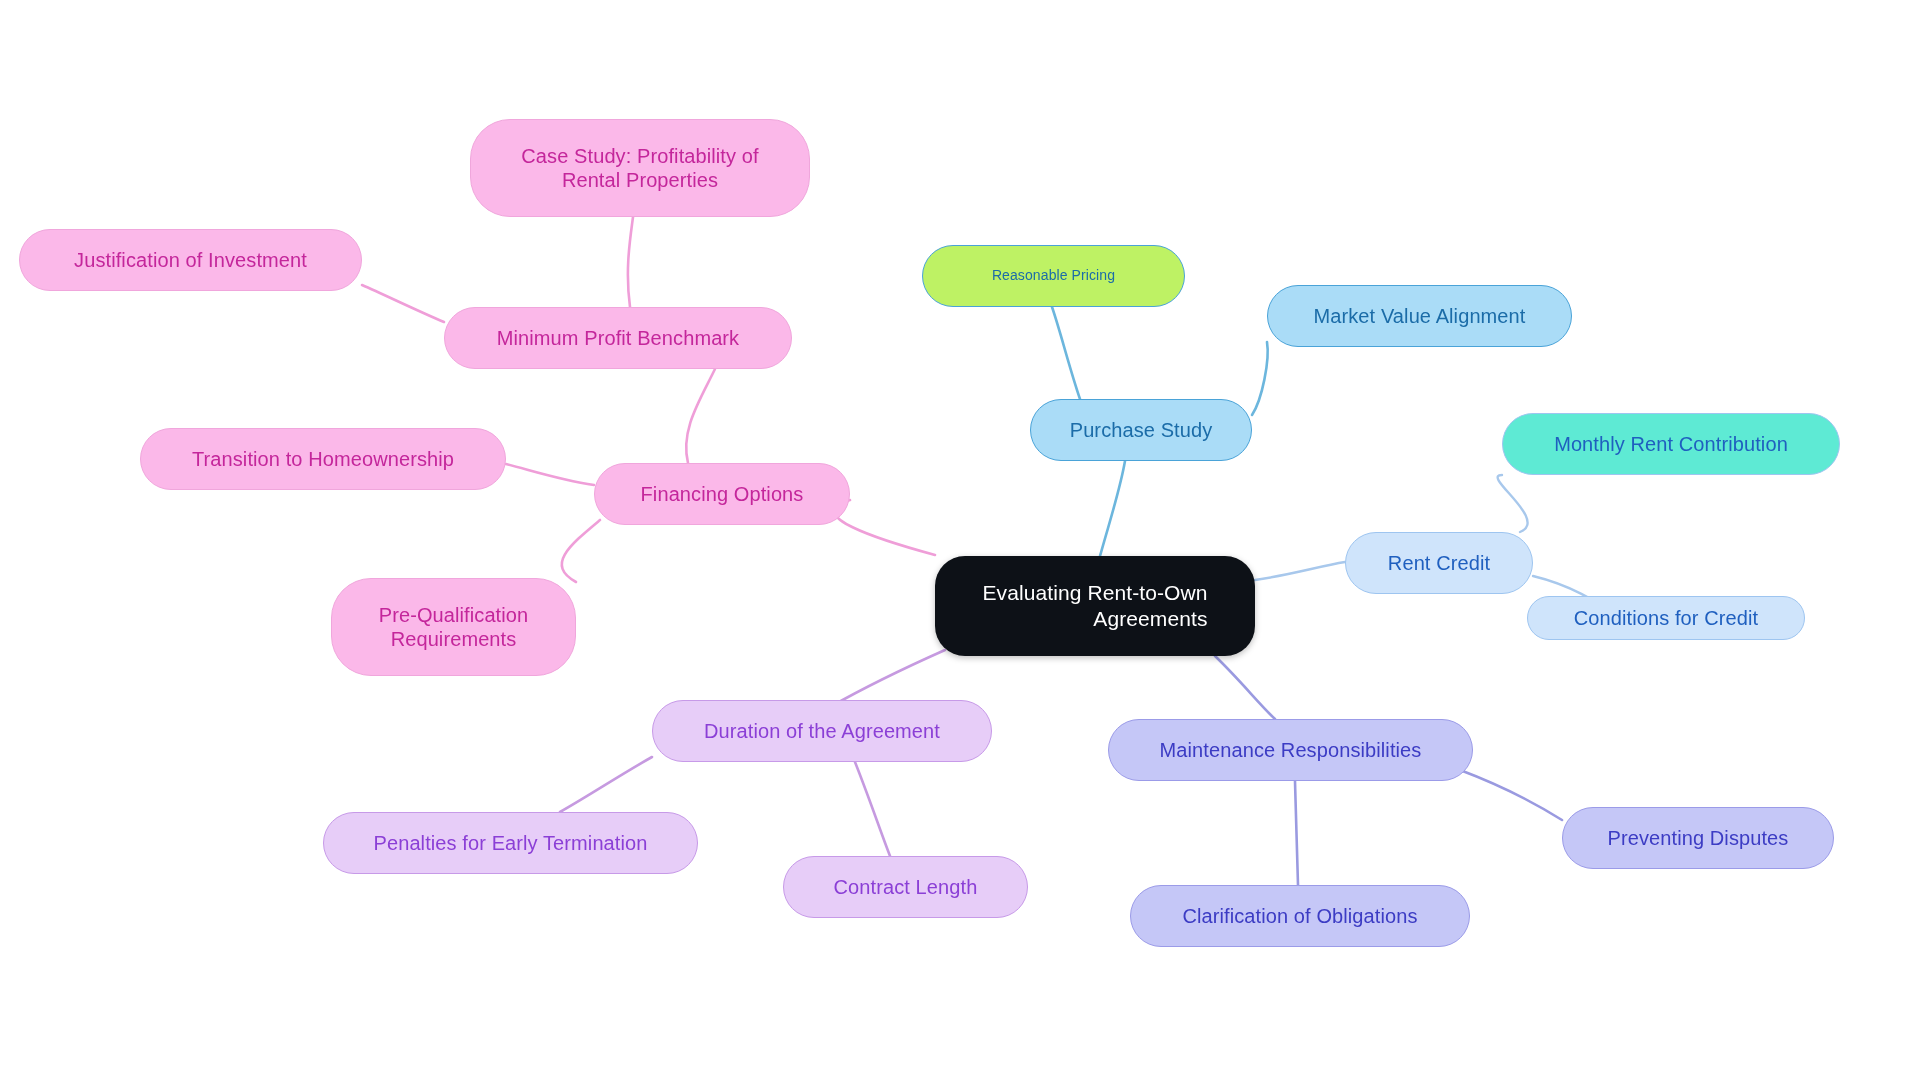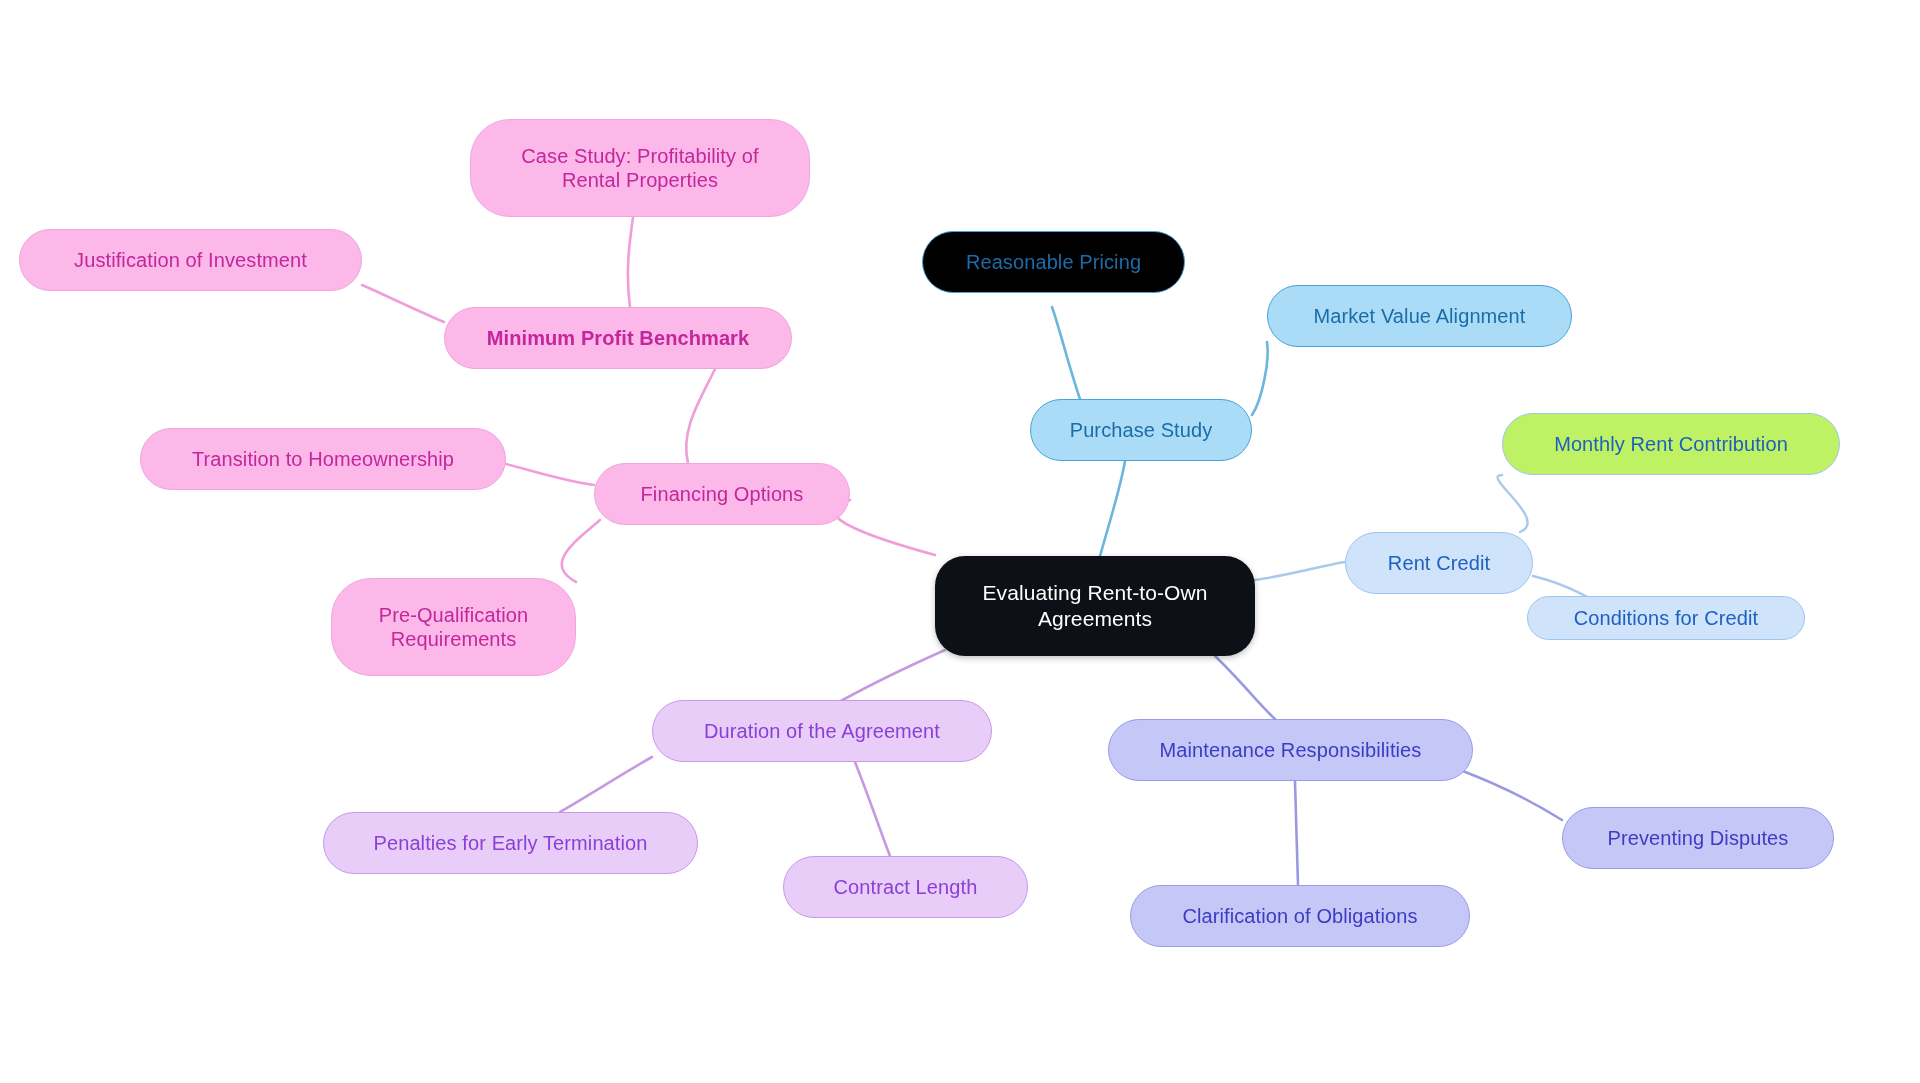--- a/index.html
+++ b/index.html
@@ -69,36 +69,36 @@
       <path class="edge" d="M 652 757 C 620 775 590 795 560 812" stroke="#c69ae0" stroke-width="2.6"></path>
       <path class="edge" d="M 855 762 C 870 800 880 830 890 856" stroke="#c69ae0" stroke-width="2.6"></path>
       <path class="edge" d="M 935 555 C 880 540 800 515 850 500" stroke="#ef9ed8" stroke-width="2.6"></path>
       <path class="edge" d="M 688 463 C 680 430 700 400 715 369" stroke="#ef9ed8" stroke-width="2.6"></path>
       <path class="edge" d="M 630 307 C 625 270 630 240 633 217" stroke="#ef9ed8" stroke-width="2.6"></path>
       <path class="edge" d="M 444 322 C 420 312 385 295 362 285" stroke="#ef9ed8" stroke-width="2.6"></path>
       <path class="edge" d="M 594 485 C 560 480 530 470 506 464" stroke="#ef9ed8" stroke-width="2.6"></path>
       <path class="edge" d="M 600 520 C 570 545 545 565 576 582" stroke="#ef9ed8" stroke-width="2.6"></path>
     </svg>
   <div id="node-layer">
-      <div class="node node-root" style="left: 935px; top: 556px; width: 320px; height: 100px; background: rgb(13, 17, 23); border-color: rgb(13, 17, 23); color: rgb(255, 255, 255); font-size: 21px;"><span>Evaluating Rent-to-Own
+      <div class="node node-root" style="left: 935px; top: 556px; width: 320px; height: 100px; background: rgb(13, 17, 23); border-color: rgb(13, 17, 23); color: rgb(255, 255, 255); font-size: 21px; text-align: right;"><span>Evaluating Rent-to-Own
 Agreements</span></div>
-      <div class="node" style="left: 922px; top: 231px; width: 263px; height: 62px; background: #000000; border-color: rgb(74, 163, 216); color: rgb(27, 108, 168); font-size: 20px;"><span>Reasonable Pricing</span></div>
+      <div class="node" style="left: 922px; top: 245px; width: 263px; height: 62px; background: #bef264; border-color: rgb(74, 163, 216); color: rgb(27, 108, 168); font-size: 14px;"><span>Reasonable Pricing</span></div>
       <div class="node" style="left: 1267px; top: 285px; width: 305px; height: 62px; background: rgb(170, 220, 247); border-color: rgb(74, 163, 216); color: rgb(27, 108, 168); font-size: 20px;"><span>Market Value Alignment</span></div>
       <div class="node" style="left: 1030px; top: 399px; width: 222px; height: 62px; background: rgb(170, 220, 247); border-color: rgb(74, 163, 216); color: rgb(27, 108, 168); font-size: 20px;"><span>Purchase Study</span></div>
-      <div class="node" style="left: 1502px; top: 413px; width: 338px; height: 62px; background: #bef264; border-color: rgb(158, 197, 240); color: rgb(31, 95, 191); font-size: 20px;"><span>Monthly Rent Contribution</span></div>
+      <div class="node" style="left: 1502px; top: 413px; width: 338px; height: 62px; background: #5eead4; border-color: rgb(158, 197, 240); color: rgb(31, 95, 191); font-size: 20px;"><span>Monthly Rent Contribution</span></div>
       <div class="node" style="left: 1345px; top: 532px; width: 188px; height: 62px; background: rgb(207, 228, 251); border-color: rgb(158, 197, 240); color: rgb(31, 95, 191); font-size: 20px;"><span>Rent Credit</span></div>
       <div class="node" style="left: 1527px; top: 596px; width: 278px; height: 44px; background: rgb(207, 228, 251); border-color: rgb(158, 197, 240); color: rgb(31, 95, 191); font-size: 20px;"><span>Conditions for Credit</span></div>
       <div class="node" style="left: 1108px; top: 719px; width: 365px; height: 62px; background: rgb(197, 199, 247); border-color: rgb(155, 155, 232); color: rgb(60, 60, 196); font-size: 20px;"><span>Maintenance Responsibilities</span></div>
       <div class="node" style="left: 1562px; top: 807px; width: 272px; height: 62px; background: rgb(197, 199, 247); border-color: rgb(155, 155, 232); color: rgb(60, 60, 196); font-size: 20px;"><span>Preventing Disputes</span></div>
       <div class="node" style="left: 1130px; top: 885px; width: 340px; height: 62px; background: rgb(197, 199, 247); border-color: rgb(155, 155, 232); color: rgb(60, 60, 196); font-size: 20px;"><span>Clarification of Obligations</span></div>
       <div class="node" style="left: 652px; top: 700px; width: 340px; height: 62px; background: rgb(231, 205, 248); border-color: rgb(199, 154, 232); color: rgb(139, 63, 214); font-size: 20px;"><span>Duration of the Agreement</span></div>
       <div class="node" style="left: 323px; top: 812px; width: 375px; height: 62px; background: rgb(231, 205, 248); border-color: rgb(199, 154, 232); color: rgb(139, 63, 214); font-size: 20px;"><span>Penalties for Early Termination</span></div>
       <div class="node" style="left: 783px; top: 856px; width: 245px; height: 62px; background: rgb(231, 205, 248); border-color: rgb(199, 154, 232); color: rgb(139, 63, 214); font-size: 20px;"><span>Contract Length</span></div>
       <div class="node" style="left: 470px; top: 119px; width: 340px; height: 98px; background: rgb(251, 184, 233); border-color: rgb(240, 166, 220); color: rgb(196, 38, 155); font-size: 20px;"><span>Case Study: Profitability of
 Rental Properties</span></div>
       <div class="node" style="left: 19px; top: 229px; width: 343px; height: 62px; background: rgb(251, 184, 233); border-color: rgb(240, 166, 220); color: rgb(196, 38, 155); font-size: 20px;"><span>Justification of Investment</span></div>
-      <div class="node" style="left: 444px; top: 307px; width: 348px; height: 62px; background: rgb(251, 184, 233); border-color: rgb(240, 166, 220); color: rgb(196, 38, 155); font-size: 20px; font-weight: bold;"><span>Minimum Profit Benchmark</span></div>
+      <div class="node" style="left: 444px; top: 307px; width: 348px; height: 62px; background: rgb(251, 184, 233); border-color: rgb(240, 166, 220); color: rgb(196, 38, 155); font-size: 20px;"><span>Minimum Profit Benchmark</span></div>
       <div class="node" style="left: 140px; top: 428px; width: 366px; height: 62px; background: rgb(251, 184, 233); border-color: rgb(240, 166, 220); color: rgb(196, 38, 155); font-size: 20px;"><span>Transition to Homeownership</span></div>
       <div class="node" style="left: 594px; top: 463px; width: 256px; height: 62px; background: rgb(251, 184, 233); border-color: rgb(240, 166, 220); color: rgb(196, 38, 155); font-size: 20px;"><span>Financing Options</span></div>
       <div class="node" style="left: 331px; top: 578px; width: 245px; height: 98px; background: rgb(251, 184, 233); border-color: rgb(240, 166, 220); color: rgb(196, 38, 155); font-size: 20px;"><span>Pre-Qualification
 Requirements</span></div>
     </div>
 </div>
 
 </body></html>

